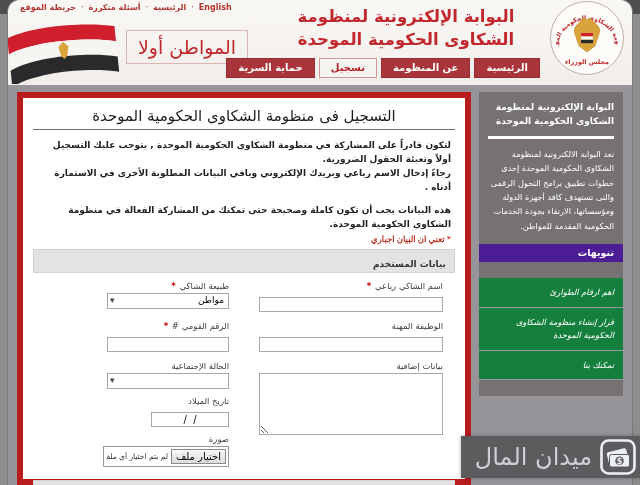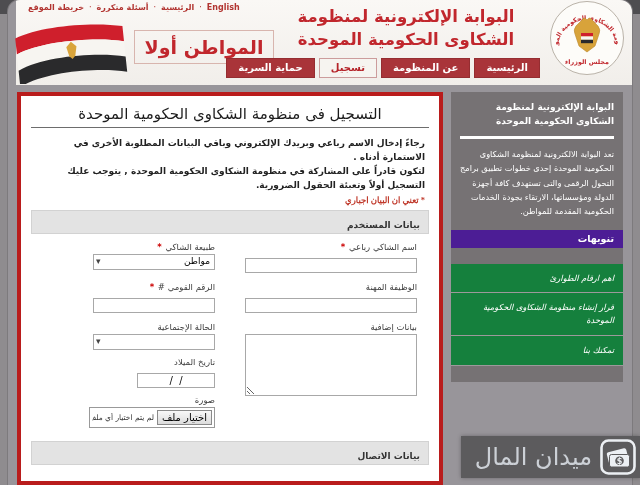--- a/index.html
+++ b/index.html
@@ -5,57 +5,57 @@
   * { box-sizing: border-box; margin: 0; padding: 0; }
   html, body { width: 640px; height: 485px; overflow: hidden; }
   body { font-family: "DejaVu Sans", "Liberation Sans", sans-serif; }
 
   .viewport { position: relative; width: 640px; height: 485px; background:#8f8c8f; overflow:hidden; }
   .top-dark { position:absolute; top:0; left:0; right:0; height:14px; background:#4e4d50; }
   .page-inner { position:absolute; top:0; left:8px; right:8px; bottom:0; background:#98959a;
                 border-radius:12px 12px 0 0; overflow:hidden; box-shadow:0 0 0 1px #7d7a7d; }
 
   
-  .site-header { position:absolute; top:0; left:8px; right:0; height:85px;
+  .site-header { position:absolute; top:0; left:0; right:0; height:85px;
                  background:linear-gradient(#faf8f5,#f1eeea); }
   .topbar { position:absolute; top:3px; left:12px; direction:ltr; display:flex; align-items:center; }
   .toplink { font-size:8px; color:#b23531; text-decoration:none; font-weight:700; }
   .toplink:not(:first-child)::before { content:"·"; color:#b23531; margin:0 5px; font-weight:400; }
 
   .flag { position:absolute; left:-2px; top:22px; width:114px; height:62px; }
-  .motto { position:absolute; left:118px; top:30px; width:140px; height:34px;
-           border:1px solid #d8b5ae; color:#c1272d; font-size:19px; font-weight:700;
+  .motto { position:absolute; left:118px; top:30px; width:122px; height:34px;
+           border:1px solid #d8b5ae; color:#c1272d; font-size:19px; font-weight:400;
            text-align:center; line-height:32px; }
   .site-title { position:absolute; right:95px; top:5px; width:262px; text-align:center;
                 color:#c1272d; font-weight:700; font-size:16.5px; line-height:1.4; }
   .emblem { position:absolute; right:7px; top:0px; width:76px; height:76px; }
 
   .main-nav { position:absolute; right:92px; top:58px; direction:rtl; display:flex; gap:4px; }
   .nav-btn { display:block; background:#a93439; color:#fff; font-size:10px; font-weight:700;
              padding:3px 11px 4px; text-decoration:none; border:1px solid #952d31; }
   .nav-btn.active { background:#f6f4f0; color:#b5242a; border:1px solid #cc9c9c; }
 
   
   .body-area { position:absolute; top:85px; left:0; right:0; bottom:0; background:#98959a;
                display:flex; gap:8px; padding:7px 9px 0; direction:rtl; overflow:hidden; }
 
   
-  .sidebar { width:172px; background:#767274; color:#fff; padding:9px 9px 0;
+  .sidebar { width:144px; background:#767274; color:#fff; padding:9px 9px 0;
              align-self:flex-start; direction:rtl; text-align:right; }
   .sb-title { font-size:9px; font-weight:700; line-height:1.55; }
   .sb-sep { height:3px; background:#fff; margin:7px 0 8px; }
   .sb-about { font-size:8.2px; line-height:1.75; margin-bottom:11px; }
   .sb-notices { background:#4c1d95; color:#fff; font-weight:700; font-size:9.5px;
                 padding:3px 9px 4px; margin:0 -9px; }
   .sb-links { background:#15803d; margin:16px -9px;font-style:italic; }
   .sb-links a { display:block; color:#fff; text-decoration:none; font-size:8.3px; line-height:1.55;
                 padding:8px 9px; border-bottom:1px solid #9d999b; }
 
   
-  .content-panel { flex:1; background:#fff; border:4px solid #b91c1c; padding:7px 8px 0;
+  .content-panel { flex:1; background:#fff; border:6px solid #b91c1c; padding:7px 8px 0;
                    direction:rtl; text-align:right; }
   .page-title { font-size:15px; font-weight:400; color:#1c1c1c; text-align:center; margin:2px 0 4px; }
   .title-rule { border:none; border-top:1px solid #6d6d6d; margin:0 2px 9px; }
   .intro p { font-size:9px; font-weight:700; color:#222; line-height:1.55; margin:0 6px; }
   .intro .gap { margin-top:9px; }
   .req-note { margin:2px 6px 5px; color:#c0392b; font-size:8.5px; font-weight:700;font-family:Liberation Serif, serif; }
   .section-bar { margin:0 2px; background:#e3e3e3; border:1px solid #d2d2d2; color:#333;
                  font-size:9px; font-weight:700; padding:9px 8px 3px; }
 
   .form-grid { display:grid; grid-template-columns:1fr 1fr; column-gap:30px; row-gap:9px;
@@ -156,22 +156,23 @@
           <a href="#">قرار إنشاء منظومة الشكاوى الحكومية الموحدة</a>
           <a href="#">تمكنك بنا</a>
         </div>
       </aside>
 
       <main class="content-panel">
         <h1 class="page-title">التسجيل فى منظومة الشكاوى الحكومية الموحدة</h1>
         <hr class="title-rule">
 
         <div class="intro">
+          <p>لتكون قادراً على المشاركة في منظومة الشكاوى الحكومية الموحدة , يتوجب عليك التسجيل أولاً وتعبئة الحقول الضرورية.</p>
           <p>رجاءً إدخال الاسم رباعي وبريدك الإلكتروني وباقي البيانات المطلوبة الأخرى في الاستمارة أدناه .</p>
-          <p>لتكون قادراً على المشاركة في منظومة الشكاوى الحكومية الموحدة , يتوجب عليك التسجيل أولاً وتعبئة الحقول الضرورية.</p>
+          <p class="gap">هذه البيانات يجب أن تكون كاملة وصحيحة حتى تمكنك من المشاركة الفعالة في منظومة الشكاوى الحكومية الموحدة.</p>
         </div>
 
         <div class="req-note">* تعني ان البيان اجباري</div>
 
         <div class="section-bar">بيانات المستخدم</div>
 
         <div class="form-grid">
 
           <div>
             <label class="f-label">

